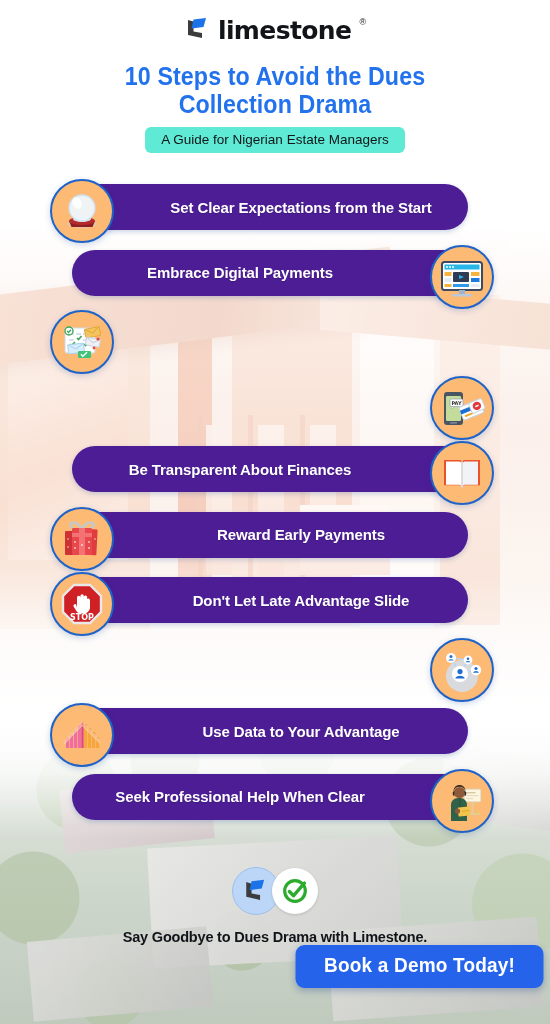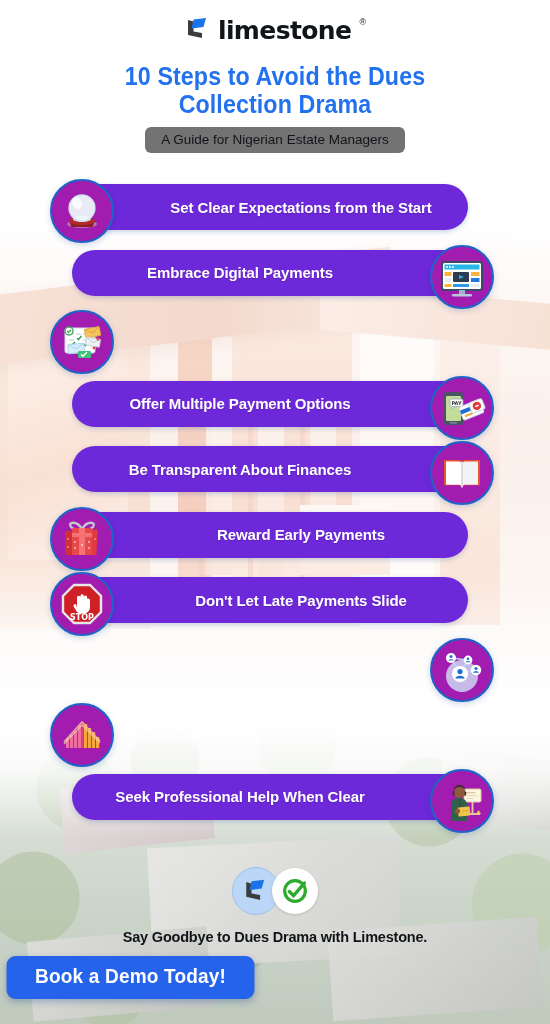--- a/index.html
+++ b/index.html
@@ -72,49 +72,49 @@
   .logo{display:inline-flex;align-items:center;gap:7px;height:30px;}
   .logo .mark{width:26px;height:26px;display:block;}
   .logo .word{font-size:25px;font-weight:bold;letter-spacing:-.6px;color:#111418;
      font-family:"DejaVu Sans",sans-serif;line-height:1;position:relative;top:1px;text-align:center;}
   .logo .reg{font-size:9px;vertical-align:super;color:#111418;position:relative;top:-7px;left:1px;}
 
   .title{margin:16px 0 0;color:#2272EE;font-size:25px;line-height:1.12;font-weight:bold;
      font-family:"Liberation Sans Narrow","Liberation Sans",sans-serif;
      transform:scaleX(.93);transform-origin:center;letter-spacing:.1px;}
   .subtitle-wrap{margin-top:9px;display:flex;justify-content:center;}
-  .subtitle{background:#737373;color:#111418;font-size:13.5px;border-radius:6px;
+  .subtitle{background:#5eead4;color:#111418;font-size:13.5px;border-radius:6px;
      padding:5px 16px 6px;display:inline-block;}
 
   
   .steps{position:relative;z-index:5;margin-top:26px;}
   .row{position:relative;height:65.5px;}
-  .bar{position:absolute;top:5px;height:46px;border-radius:23px;background:#6d28d9;
+  .bar{position:absolute;top:5px;height:46px;border-radius:23px;background:#4c1d95;
      display:flex;align-items:center;justify-content:center;
      box-shadow:0 2px 5px rgba(20,70,150,.22);}
   .row.left .bar{left:72px;right:82px;padding-left:62px;}
   .row.right .bar{left:72px;right:80px;padding-right:62px;}
   .bar span{color:#fff;font-size:15px;font-weight:bold;letter-spacing:-.1px;white-space:nowrap;
      text-shadow:0 1px 1px rgba(0,0,0,.16);}
   .circle{position:absolute;top:0;width:64px;height:64px;border-radius:50%;
-     background:#a21caf;border:2.5px solid #1F63C8;box-sizing:border-box;
+     background:#fdba74;border:2.5px solid #1F63C8;box-sizing:border-box;
      display:flex;align-items:center;justify-content:center;overflow:hidden;
      box-shadow:0 2px 6px rgba(20,70,150,.22);}
   .row.left .circle{left:50px;}
   .row.right .circle{right:56px;}
   .circle svg{width:48px;height:48px;display:block;}
 
   
   .footer{position:absolute;left:0;right:0;bottom:0;height:175px;z-index:6;text-align:center;}
   .badges{display:flex;justify-content:center;align-items:center;padding-top:18px;}
   .badge-circle{width:46px;height:46px;border-radius:50%;display:flex;align-items:center;justify-content:center;}
   .badge-logo{background:#BBD6F7;border:1.5px solid #9CC0EC;}
   .badge-check{background:#ffffff;margin-left:-8px;box-shadow:0 1px 3px rgba(0,0,0,.14);}
   .tagline{margin-top:14px;font-size:14.5px;font-weight:bold;color:#101418;letter-spacing:-.2px;}
-  .cta-wrap{margin-top:11px;display:flex;justify-content:flex-start;}
+  .cta-wrap{display:flex;justify-content:flex-end;}
   .cta{background:#2563EB;color:#fff;border:none;border-radius:9px;
      padding:9px 30px 11px;font-size:20px;font-weight:bold;cursor:pointer;
      font-family:"Liberation Sans Narrow","Liberation Sans",sans-serif;
      transform:scaleX(.95);letter-spacing:.2px;box-shadow:0 3px 8px rgba(20,60,140,.3);}
 </style>
 </head>
 <body>
 
 <div class="page">
 
@@ -248,23 +248,20 @@
           </g>
           <rect x="20" y="33" width="13" height="7" rx="1.2" fill="#3fc47a"></rect>
           <path d="M23 36.3 l1.8 1.9 L29 34.3" stroke="#fff" stroke-width="1.5" fill="none"></path>
           <circle cx="40" cy="21" r="1.6" fill="#e8484a"></circle>
           <circle cx="36" cy="30" r="1.4" fill="#e8484a"></circle>
         </svg>
       </div>
     </div>
 
     <div class="row right">
-      <div class="bar">
-          <span>Offer Multiple Payment Options</span>
-        </div>
       <div class="circle">
         <svg viewBox="0 0 48 48">
           <rect x="6" y="8" width="19" height="33" rx="3" fill="#4a5563"></rect>
           <rect x="8" y="12" width="15" height="25" rx="1.2" fill="#c3dc9a"></rect>
           <rect x="12" y="15" width="13" height="7.5" rx="1.5" fill="#fff" stroke="#9aa6b4" stroke-width=".8"></rect>
           <text x="18.5" y="20.5" font-size="5" font-family="DejaVu Sans, sans-serif" font-weight="bold" fill="#333" text-anchor="middle">PAY</text>
           <polygon points="14,22.5 13,25 17,22.5" fill="#fff" stroke="#9aa6b4" stroke-width=".6"></polygon>
           <rect x="12" y="38.2" width="7" height="1.3" rx=".6" fill="#8b96a4"></rect>
           <g transform="rotate(-22 33 25)">
             <rect x="22" y="19" width="22" height="14" rx="2" fill="#fff" stroke="#c9d3de"></rect>
@@ -319,21 +316,21 @@
               <circle cx="10" cy="24" r=".8"></circle>
             <circle cx="10" cy="32" r=".8"></circle>
               <circle cx="37" cy="24" r=".8"></circle>
           </g>
         </svg>
       </div>
     </div>
 
     <div class="row left">
       <div class="bar">
-          <span>Don't Let Late Payments Slide</span>
+          <span>Don't Let Late Advantage Slide</span>
         </div>
       <div class="circle">
         <svg viewBox="0 0 48 48">
           <polygon points="16,5 32,5 43,16 43,32 32,43 16,43 5,32 5,16" fill="#cf2026" stroke="#e8e8e8" stroke-width="2.4"></polygon>
           <path d="M19 28 V17.5 a1.7 1.7 0 0 1 3.4 0 V16 a1.7 1.7 0 0 1 3.4 0 v1.2 a1.7 1.7 0 0 1 3.4 0 V19 a1.7 1.7 0 0 1 2.8 1.4 v6.6 c0 4-2.8 6.6-6.6 6.6 h-2.2 c-3 0-4.2-1.6-5.4-3.6 l-2.2-3.6 a1.6 1.6 0 0 1 2.6-1.8 Z" fill="#ffffff"></path>
           <text x="24" y="40" font-size="8" font-family="DejaVu Sans, sans-serif" font-weight="bold" fill="#fff" text-anchor="middle">STOP</text>
         </svg>
       </div>
     </div>
 
@@ -365,20 +362,23 @@
           <g>
             <circle cx="22" cy="28" r="8" fill="#fff"></circle>
             <circle cx="22" cy="25.6" r="2.6" fill="#1f6fd0"></circle>
             <path d="M17.2 32.4 a5 3.8 0 0 1 9.6 0 z" fill="#1f6fd0"></path>
           </g>
         </svg>
       </div>
     </div>
 
     <div class="row left">
+      <div class="bar">
+          <span>Use Data to Your Advantage</span>
+        </div>
       <div class="circle">
         <svg viewBox="0 0 48 48">
           <g fill="#f06ca2">
             <rect x="8" y="27" width="3.2" height="10"></rect>
             <rect x="12" y="24" width="3.2" height="13"></rect>
             <rect x="16" y="20" width="3.2" height="17"></rect>
             <rect x="20" y="14" width="3.2" height="23"></rect>
           </g>
           <rect x="23.4" y="11" width="2.2" height="26" fill="#e0457f"></rect>
           <g fill="#f5a73c">

